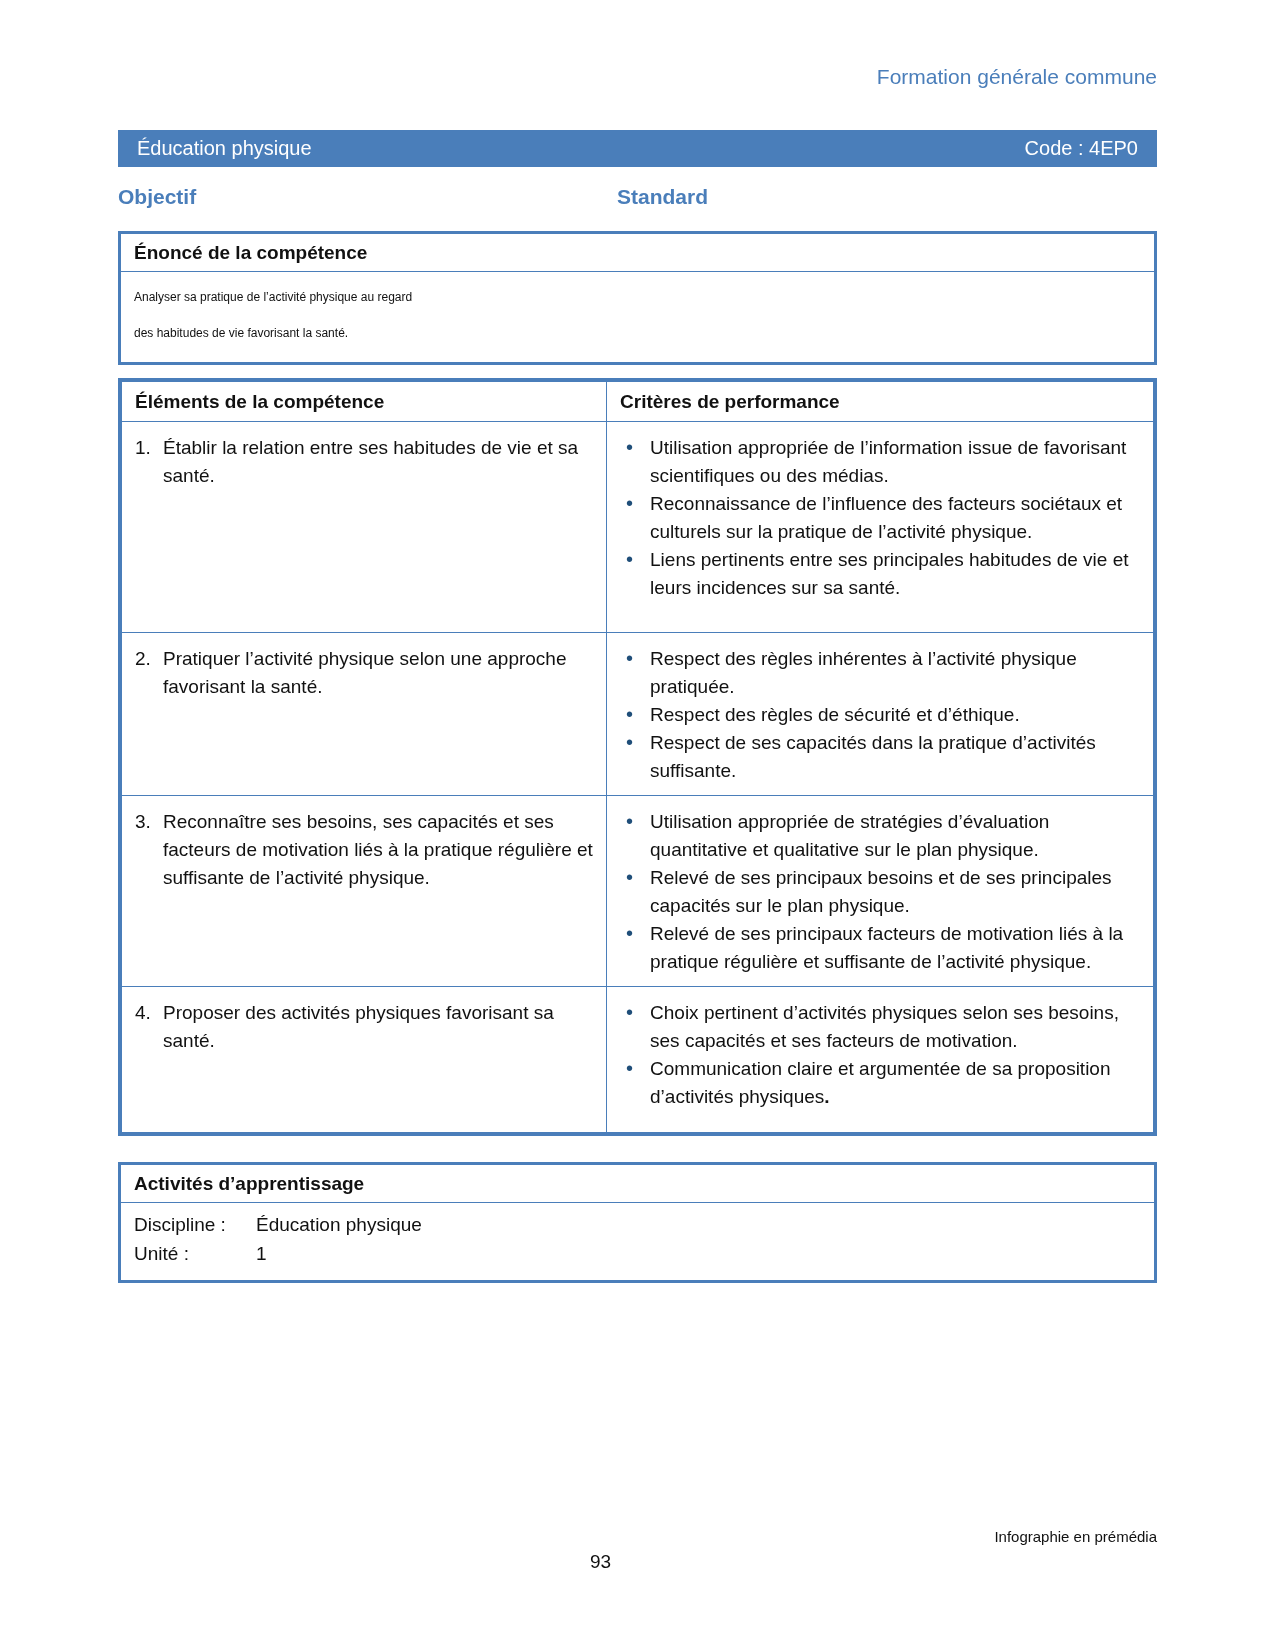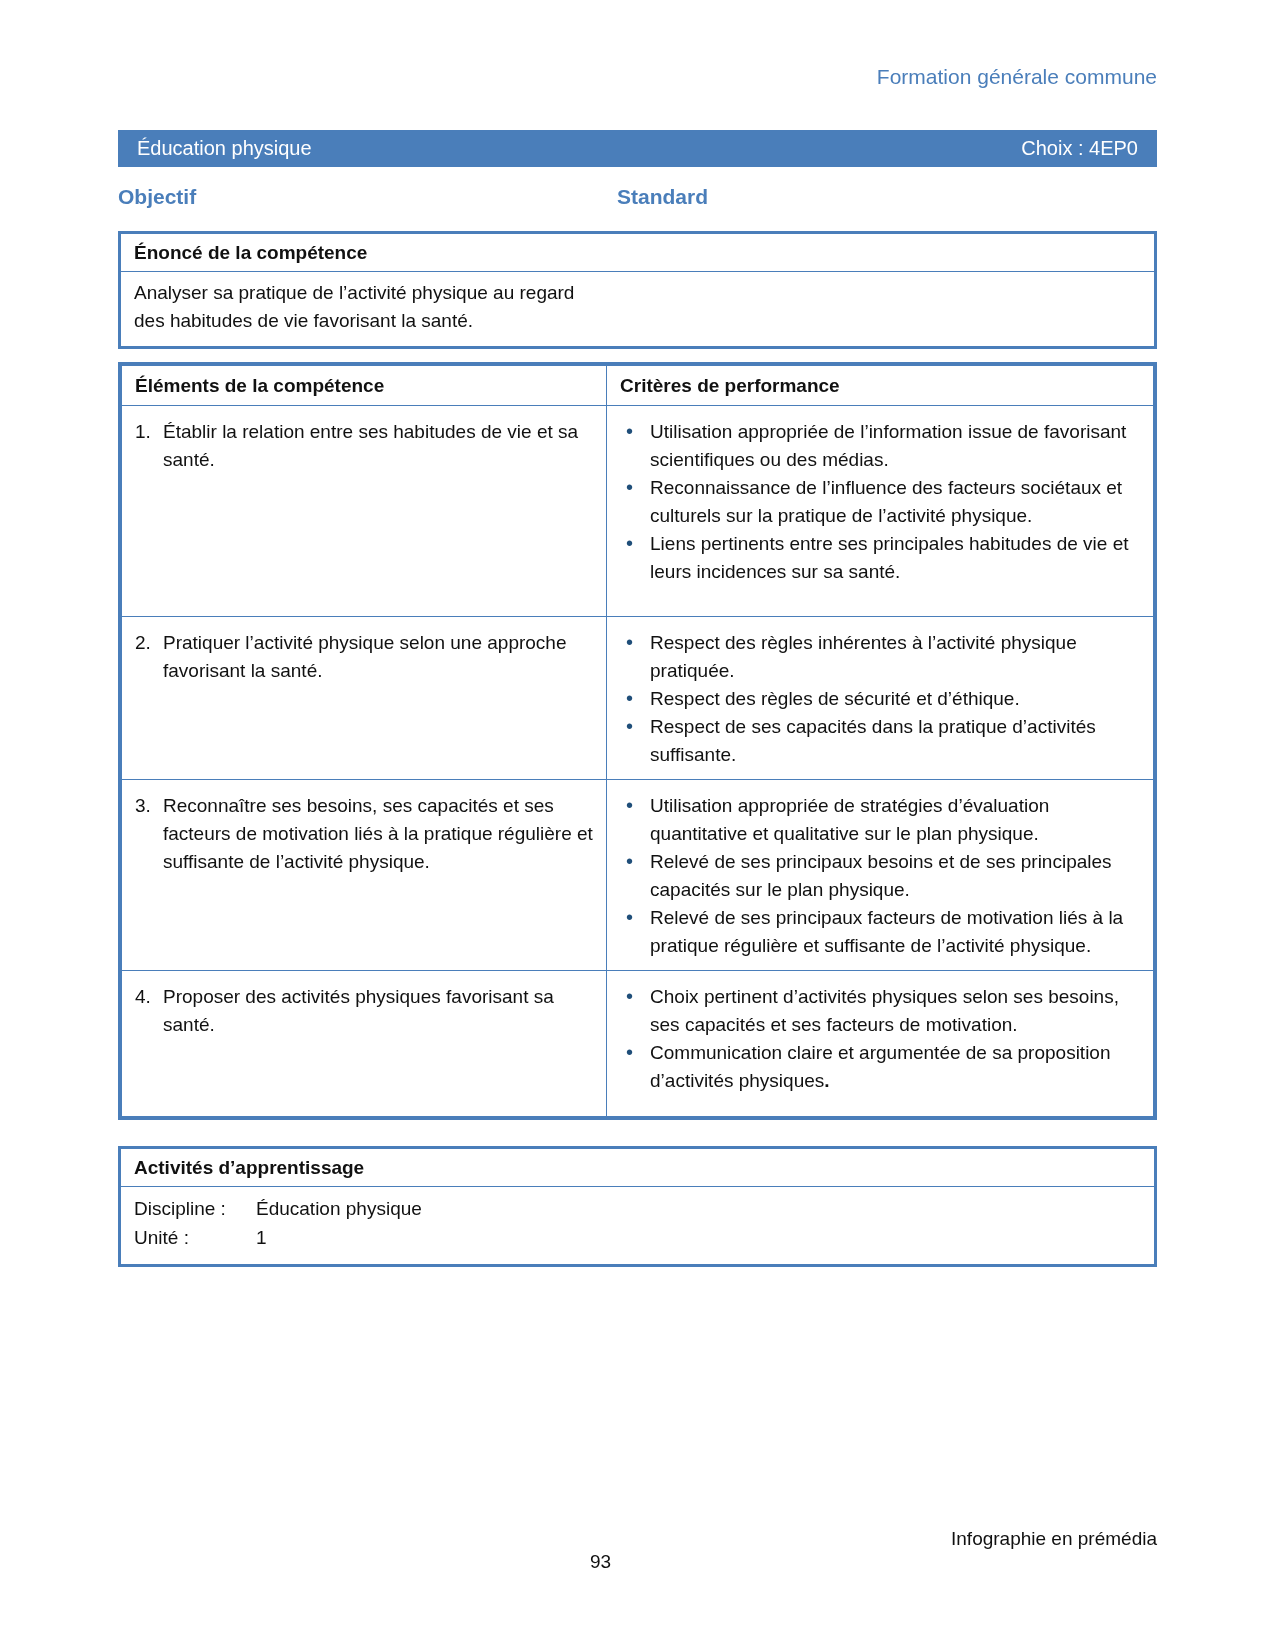--- a/index.html
+++ b/index.html
@@ -25,21 +25,21 @@
   .obj-std .h { color:var(--accent,#4a7eba); font-weight:bold; font-size:21px; }
   .obj-std .std { position:absolute; left:499px; top:0; }
 
   .box { border:3px solid var(--accent,#4a7eba); background:#fff; }
   .box1 { margin-top:18px; }
   .box-header {
     font-weight:bold; font-size:19px; padding:8px 13px 7px;
     border-bottom:1px solid var(--accent,#4a7eba);
   }
   .box-body {
-    font-size:19px; line-height:28px; padding:7px 13px 11px;
+    font-size:12px; line-height:36px; padding:7px 13px 11px;
     white-space:pre-line;
   }
 
   .comp-table-wrap { border:3px solid var(--accent,#4a7eba); margin-top:13px; }
   table.comp { width:100%; border-collapse:collapse; table-layout:fixed; }
   table.comp col.c1 { width:47%; }
   table.comp th, table.comp td {
     border:1px solid var(--accent,#4a7eba); vertical-align:top;
     font-size:19px; text-align:left;
   }
@@ -56,33 +56,33 @@
     content:"\2022"; position:absolute; left:9px; top:-1px;
     color:var(--bullet,#1f4e79); font-size:20px;
   }
   .bold-dot { font-weight:bold; }
 
   .box3 { margin-top:26px; }
   .act-body { padding:7px 13px 12px; font-size:19px; }
   .act-row { display:flex; line-height:29px; }
   .act-label { width:122px; flex:0 0 122px; }
 
-  .footer-right { position:absolute; right:118px; top:1528px; font-size:19px; color:#111; }
+  .footer-right { position:absolute; right:118px; top:1528px; font-size:15px; color:#111; }
   .page-num { position:absolute; left:590px; top:1551px; font-size:19px; color:#111; }
 </style>
 </head>
 <body>
 
 <div class="content">
 
   <div class="top-heading">Formation générale commune</div>
 
   <div class="title-bar">
     <span>Éducation physique</span>
-    <span>Choix : 4EP0</span>
+    <span>Code : 4EP0</span>
   </div>
 
   <div class="obj-std">
     <span class="h">Objectif</span>
     <span class="h std">Standard</span>
   </div>
 
   <div class="box box1">
     <div class="box-header">Énoncé de la compétence</div>
     <div class="box-body">Analyser sa pratique de l’activité physique au regard

